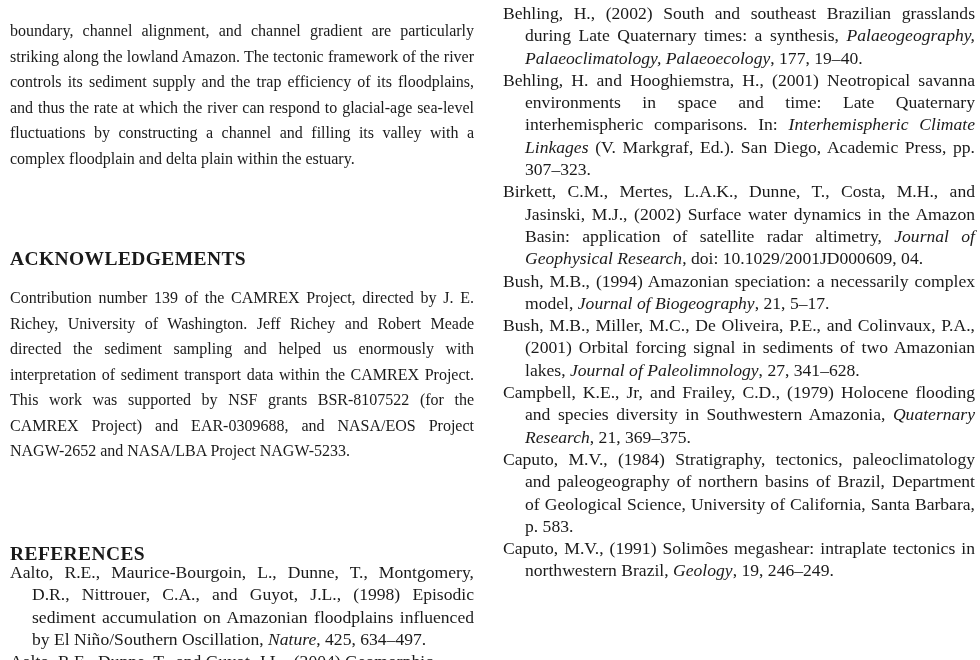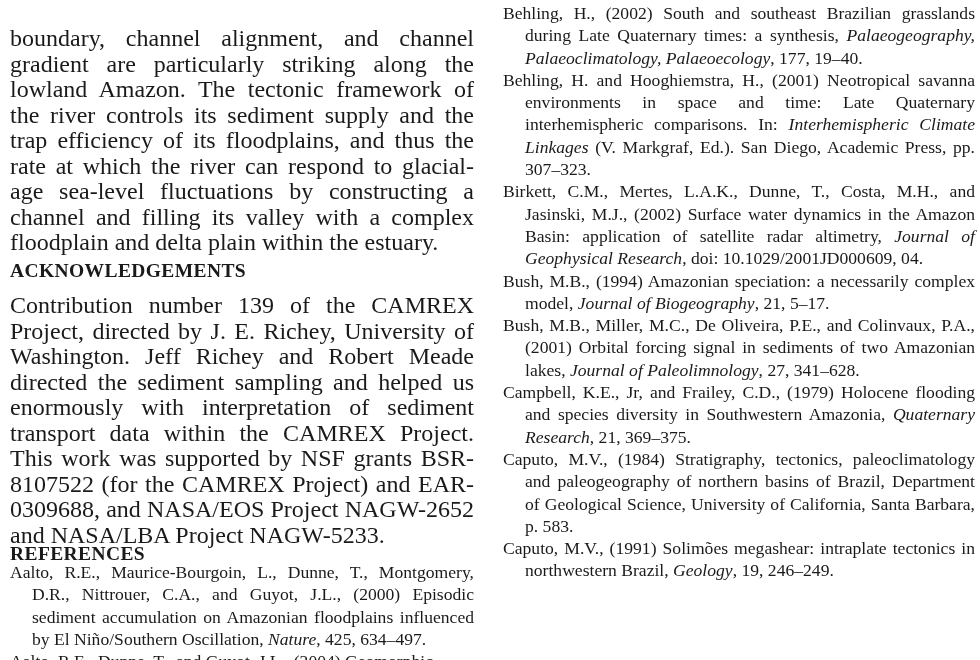--- a/index.html
+++ b/index.html
@@ -11,21 +11,21 @@
     overflow: hidden;
     font-family: "Liberation Serif", "DejaVu Serif", serif;
     color: #1a1a1a;
   }
   .col { position: absolute; top: 0; }
   .col-left  { left: 10px;  width: 464px; }
   .col-right { left: 503px; width: 472px; }
 
   .body-text {
     position: absolute;
-    font-size: 24px;
+    font-size: 16px;
     line-height: 25.5px;
     text-align: justify;
     width: 464px;
   }
   .section-heading {
     position: absolute;
     font-size: 19.5px;
     font-weight: bold;
     letter-spacing: 0.4px;
     white-space: nowrap;
@@ -52,28 +52,28 @@
   .ref i { font-style: italic; }
 </style>
 </head>
 <body>
 
 <div class="page">
 
   <div class="col col-left">
     <p class="body-text" style="top: 2px;">boundary, channel alignment, and channel gradient are particularly striking along the lowland Amazon. The tectonic framework of the river controls its sediment supply and the trap efficiency of its floodplains, and thus the rate at which the river can respond to glacial-age sea-level fluctuations by constructing a channel and filling its valley with a complex floodplain and delta plain within the estuary.</p>
 
-    <h2 class="section-heading" style="top: 244px;">ACKNOWLEDGEMENTS</h2>
+    <h2 class="section-heading" style="top: 232px;">ACKNOWLEDGEMENTS</h2>
 
     <p class="body-text" style="top: 269px;">Contribution number 139 of the CAMREX Project, directed by J. E. Richey, University of Washington. Jeff Richey and Robert Meade directed the sediment sampling and helped us enormously with interpretation of sediment transport data within the CAMREX Project. This work was supported by NSF grants BSR-8107522 (for the CAMREX Project) and EAR-0309688, and NASA/EOS Project NAGW-2652 and NASA/LBA Project NAGW-5233.</p>
 
     <h2 class="section-heading" style="top: 527px;">REFERENCES</h2>
 
     <div class="refs refs-left">
-        <div class="ref"><span>Aalto, R.E., Maurice-Bourgoin, L., Dunne, T., Montgomery, D.R., Nittrouer, C.A., and Guyot, J.L., (2000) Episodic sediment accumulation on Amazonian floodplains influenced by El Niño/Southern Oscillation, </span><i>Nature</i><span>, 425, 634–497.</span></div>
+        <div class="ref"><span>Aalto, R.E., Maurice-Bourgoin, L., Dunne, T., Montgomery, D.R., Nittrouer, C.A., and Guyot, J.L., (1998) Episodic sediment accumulation on Amazonian floodplains influenced by El Niño/Southern Oscillation, </span><i>Nature</i><span>, 425, 634–497.</span></div>
         <div class="ref"><span>Aalto, R.E., Dunne, T., and Guyot, J.L., (2004) Geomorphic</span></div>
       </div>
   </div>
 
   <div class="col col-right">
     <div class="refs refs-right">
         <div class="ref"><span>Behling, H., (2002) South and southeast Brazilian grasslands during Late Quaternary times: a synthesis, </span><i>Palaeogeography, Palaeoclimatology, Palaeoecology</i><span>, 177, 19–40.</span></div>
         <div class="ref"><span>Behling, H. and Hooghiemstra, H., (2001) Neotropical savanna environments in space and time: Late Quaternary interhemispheric comparisons. In: </span><i>Interhemispheric Climate Linkages</i><span> (V. Markgraf, Ed.). San Diego, Academic Press, pp. 307–323.</span></div>
         <div class="ref"><span>Birkett, C.M., Mertes, L.A.K., Dunne, T., Costa, M.H., and Jasinski, M.J., (2002) Surface water dynamics in the Amazon Basin: application of satellite radar altimetry, </span><i>Journal of Geophysical Research</i><span>, doi: 10.1029/2001JD000609, 04.</span></div>
         <div class="ref"><span>Bush, M.B., (1994) Amazonian speciation: a necessarily complex model, </span><i>Journal of Biogeography</i><span>, 21, 5–17.</span></div>

